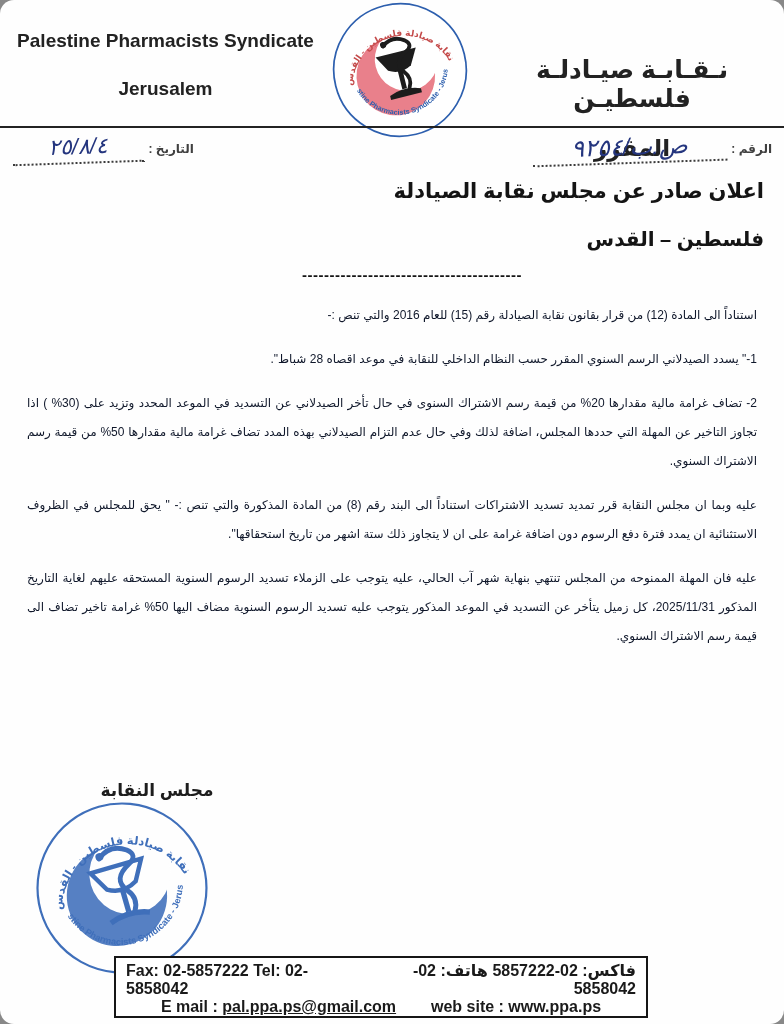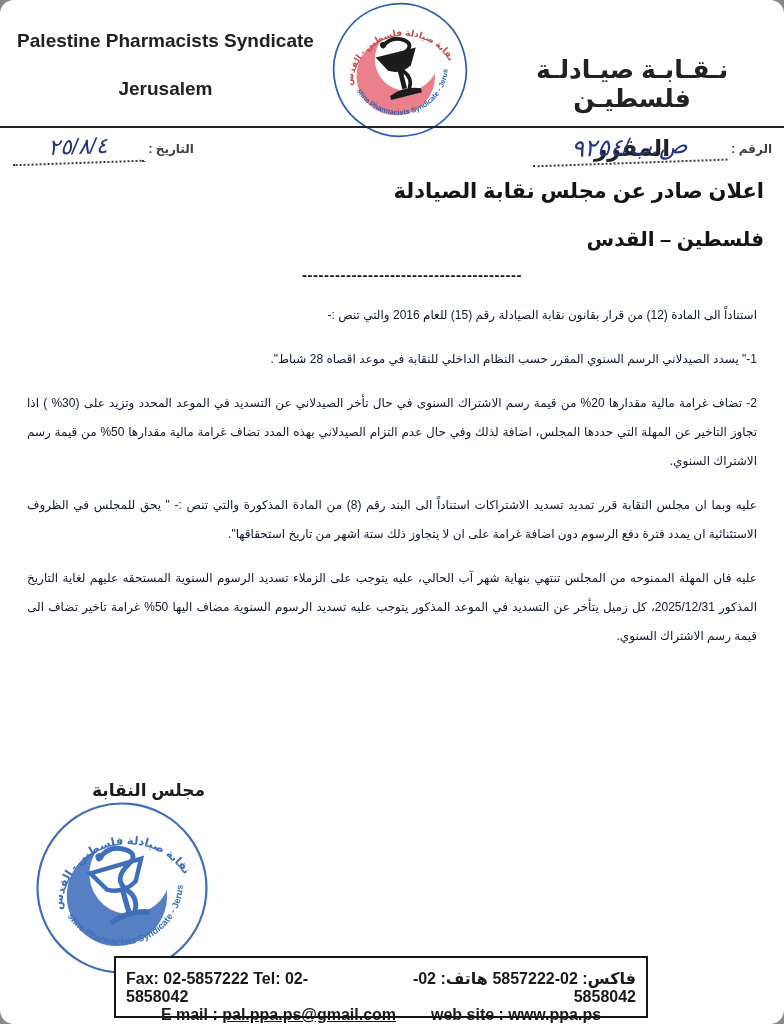--- a/index.html
+++ b/index.html
@@ -27,25 +27,25 @@
   .ref-date .hand{min-width:132px;font-size:22px;}
   
   .title{position:absolute;left:60px;right:20px;top:179px;text-align:right;direction:rtl;font-weight:bold;font-size:21px;color:#141414;}
   .subtitle{position:absolute;left:60px;right:20px;top:227px;direction:rtl;font-weight:bold;font-size:20px;color:#141414;}
   .dashes{position:absolute;left:60px;right:20px;top:266px;text-align:center;font-weight:bold;font-size:15px;letter-spacing:.5px;color:#141414;}
   
   .body{position:absolute;left:27px;right:27px;top:301px;direction:rtl;
     font-size:12px;line-height:29px;color:#0f172a;}
   .body p{margin:0 0 15px 0;text-align:justify;text-align-last:right;}
   
-  .council{position:absolute;left:92px;top:780px;width:130px;text-align:left;direction:rtl;font-weight:bold;font-size:17px;color:#1d1d1d;}
+  .council{position:absolute;left:92px;top:780px;width:130px;text-align:center;direction:rtl;font-weight:bold;font-size:17px;color:#1d1d1d;}
   .logo-stamp{position:absolute;left:30px;top:800px;width:184px;height:176px;transform:rotate(-16deg);opacity:.92;}
   
   .foot{position:absolute;left:114px;top:956px;width:534px;height:62px;border:2px solid #161616;background:#fff;
-    display:flex;flex-direction:column;justify-content:space-around;padding:11px 10px;box-sizing:border-box;}
+    display:flex;flex-direction:column;justify-content:space-around;padding:3px 10px;box-sizing:border-box;}
   .foot .row1{display:flex;justify-content:space-between;align-items:center;font-weight:bold;font-size:16px;}
   .foot .row1 .ar{direction:rtl;}
   .foot .row2{text-align:center;font-weight:bold;font-size:16px;}
   .foot .email{text-decoration:underline;}
   .sp{display:inline-block;width:26px;}
 </style>
 </head>
 <body>
 
 <div class="page">
@@ -98,21 +98,21 @@
 
   <div class="title">اعلان صادر عن مجلس نقابة الصيادلة</div>
   <div class="subtitle">فلسطين – القدس</div>
   <div class="dashes">----------------------------------------</div>
 
   <div class="body">
     <p>استناداً الى المادة (12) من قرار بقانون نقابة الصيادلة رقم (15) للعام 2016 والتي تنص :-</p>
     <p>1-" يسدد الصيدلاني الرسم السنوي المقرر حسب النظام الداخلي للنقابة في موعد اقصاه 28 شباط".</p>
     <p>2- تضاف غرامة مالية مقدارها 20% من قيمة رسم الاشتراك السنوى في حال تأخر الصيدلاني عن التسديد في الموعد المحدد وتزيد على (30% ) اذا تجاوز التاخير عن المهلة التي حددها المجلس، اضافة لذلك وفي حال عدم التزام الصيدلاني بهذه المدد تضاف غرامة مالية مقدارها 50% من قيمة رسم الاشتراك السنوي.</p>
     <p>عليه وبما ان مجلس النقابة قرر تمديد تسديد الاشتراكات استناداً الى البند رقم (8) من المادة المذكورة والتي تنص :- " يحق للمجلس في الظروف الاستثنائية ان يمدد فترة دفع الرسوم دون اضافة غرامة على ان لا يتجاوز ذلك ستة اشهر من تاريخ استحقاقها".</p>
-    <p>عليه فان المهلة الممنوحه من المجلس تنتهي بنهاية شهر آب الحالي، عليه يتوجب على الزملاء تسديد الرسوم السنوية المستحقه عليهم لغاية التاريخ المذكور 2025/12/31، كل زميل يتأخر عن التسديد في الموعد المذكور يتوجب عليه تسديد الرسوم السنوية مضاف اليها 50% غرامة تاخير تضاف الى قيمة رسم الاشتراك السنوي.</p>
+    <p>عليه فان المهلة الممنوحه من المجلس تنتهي بنهاية شهر آب الحالي، عليه يتوجب على الزملاء تسديد الرسوم السنوية المستحقه عليهم لغاية التاريخ المذكور 2025/11/31، كل زميل يتأخر عن التسديد في الموعد المذكور يتوجب عليه تسديد الرسوم السنوية مضاف اليها 50% غرامة تاخير تضاف الى قيمة رسم الاشتراك السنوي.</p>
   </div>
 
   <div class="council">مجلس النقابة</div>
 
   <svg class="logo-stamp" viewBox="0 0 200 200">
     <defs>
       <path id="arcTopS" d="M 26,110 A 76,76 0 0 1 174,110"></path>
       <path id="arcBotS" d="M 32,114 A 71,71 0 0 0 168,114"></path>
     </defs>
     <circle cx="100" cy="100" r="96" fill="none" stroke="#2f63b5" stroke-width="2.5"></circle>

